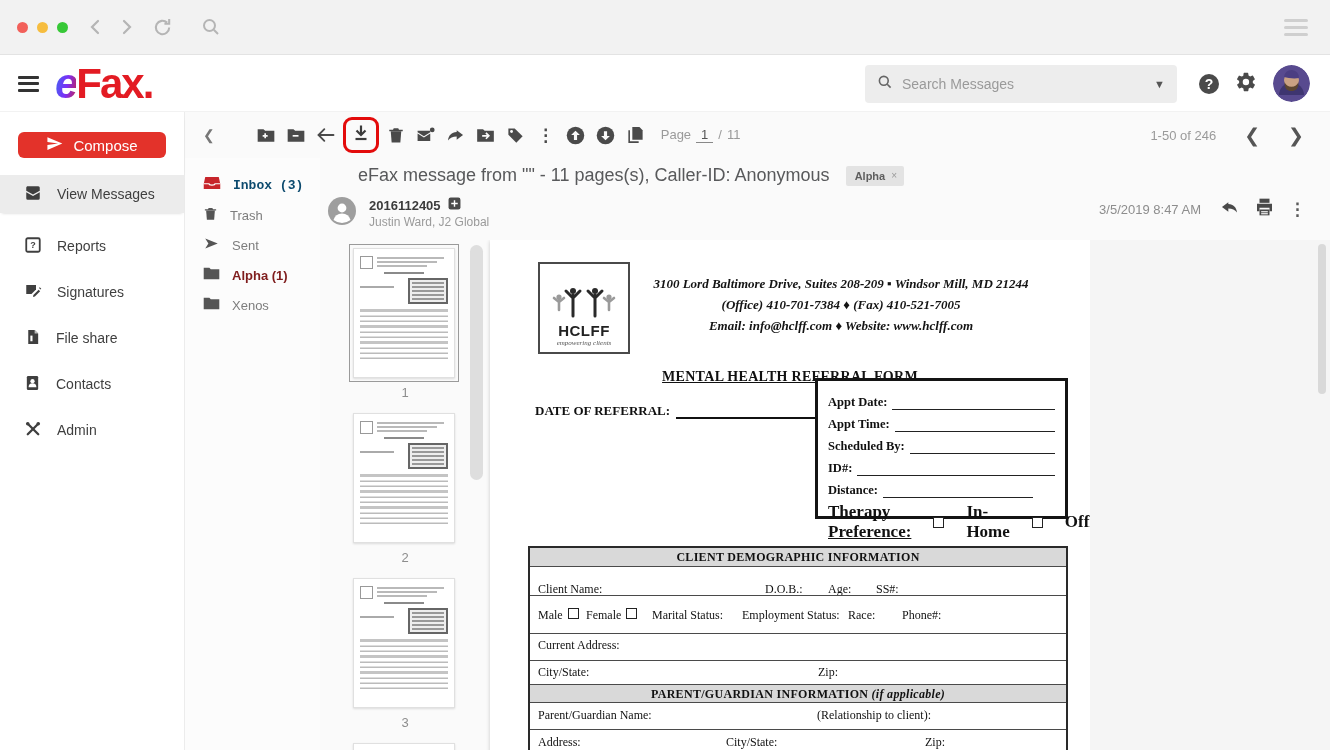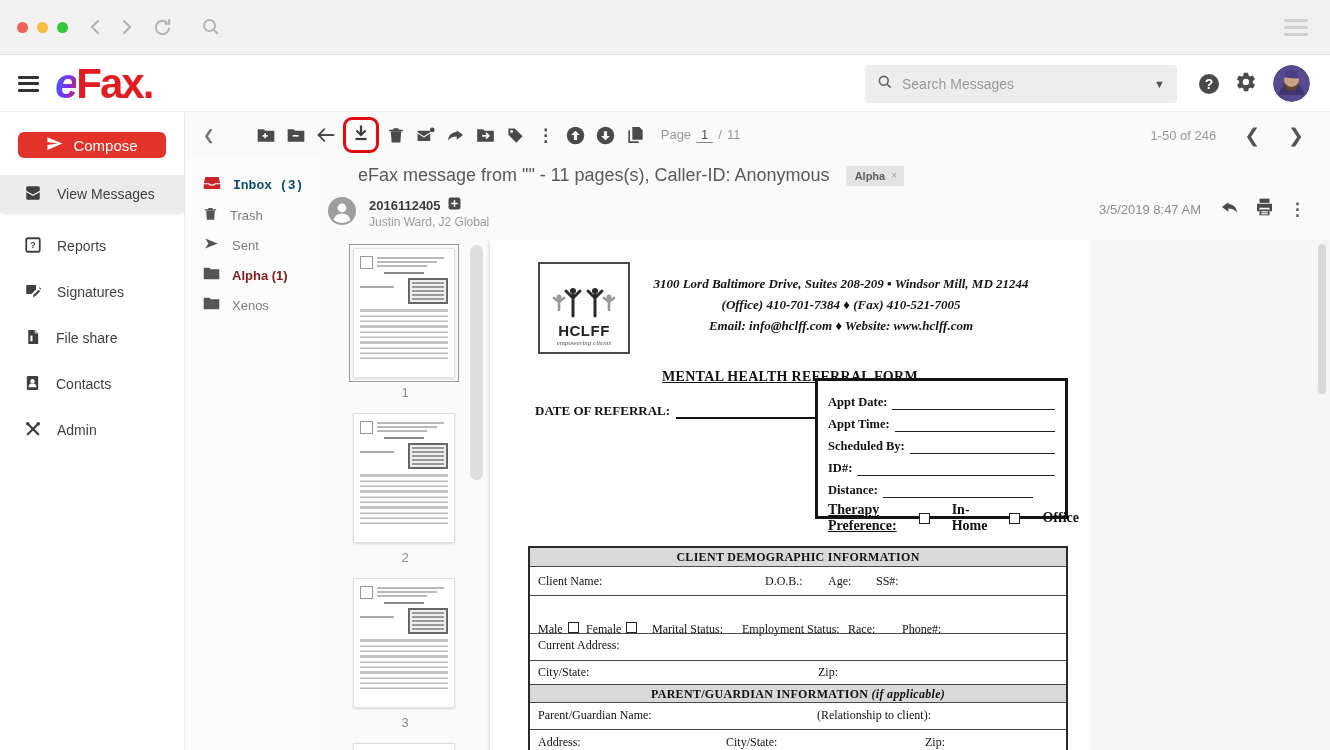--- a/index.html
+++ b/index.html
@@ -131,34 +131,34 @@
     font-size:13px; line-height:1.6; padding-top:12px; color:#141414; }
   .fax-title { text-align:center; font-weight:bold; font-size:14px; text-decoration:underline;
     margin-top:15px; letter-spacing:.3px; }
   .referral { position:absolute; left:45px; top:163px; font-weight:bold; font-size:13px;
     display:flex; align-items:flex-end; }
   .ref-line { display:inline-block; width:148px; border-bottom:2px solid #111; margin-left:6px; height:14px; }
   .appt-box { position:absolute; left:325px; top:138px; width:253px; height:141px;
     border:3px solid #141414; background:#fff; padding:7px 10px 5px; }
   .appt-line { display:flex; align-items:flex-end; height:22px; font-weight:bold; font-size:12.5px; }
   .appt-line .ln { flex:1; border-bottom:1px solid #222; margin-left:5px; height:13px; }
-  .therapy { display:flex; align-items:center; gap:22px; margin-top:4px; font-weight:bold; font-size:14px; }
+  .therapy { display:flex; align-items:center; gap:22px; margin-top:4px; font-weight:bold; font-size:17px; }
   .therapy .tl { text-decoration:underline; }
   .cbx { display:inline-block; width:11px; height:11px; border:1.5px solid #222; background:#fff; flex:none; }
 
   .demo-table { position:absolute; left:38px; top:306px; width:540px; border:2px solid #2a2a2a;
     background:#fff; font-size:12px; }
   .t-row { position:relative; border-top:1px solid #4a4a4a; }
   .t-row:first-child { border-top:none; }
   .t-hdr { background:#d9d9d9; text-align:center; font-weight:bold; height:18px;
     line-height:18px; letter-spacing:.3px; }
   .t-hdr em { font-weight:bold; }
   .t-row span { position:absolute; white-space:nowrap; }
-  .r1 { height:29px; } .r1 span { top:7px; }
-  .r2 { height:38px; } .r2 span { top:26px; }
+  .r1 { height:29px; } .r1 span { top:15px; }
+  .r2 { height:38px; } .r2 span { top:12px; }
   .r3 { height:27px; } .r3 span { top:4px; }
   .r4 { height:24px; } .r4 span { top:4px; }
   .r5 { height:27px; } .r5 span { top:5px; }
   .r6 { height:30px; } .r6 span { top:5px; }
   .cbx-s { position:absolute; width:11px; height:11px; border:1.5px solid #222; top:12px; }
 </style>
 </head>
 <body>
 
 <div class="browser-bar">

